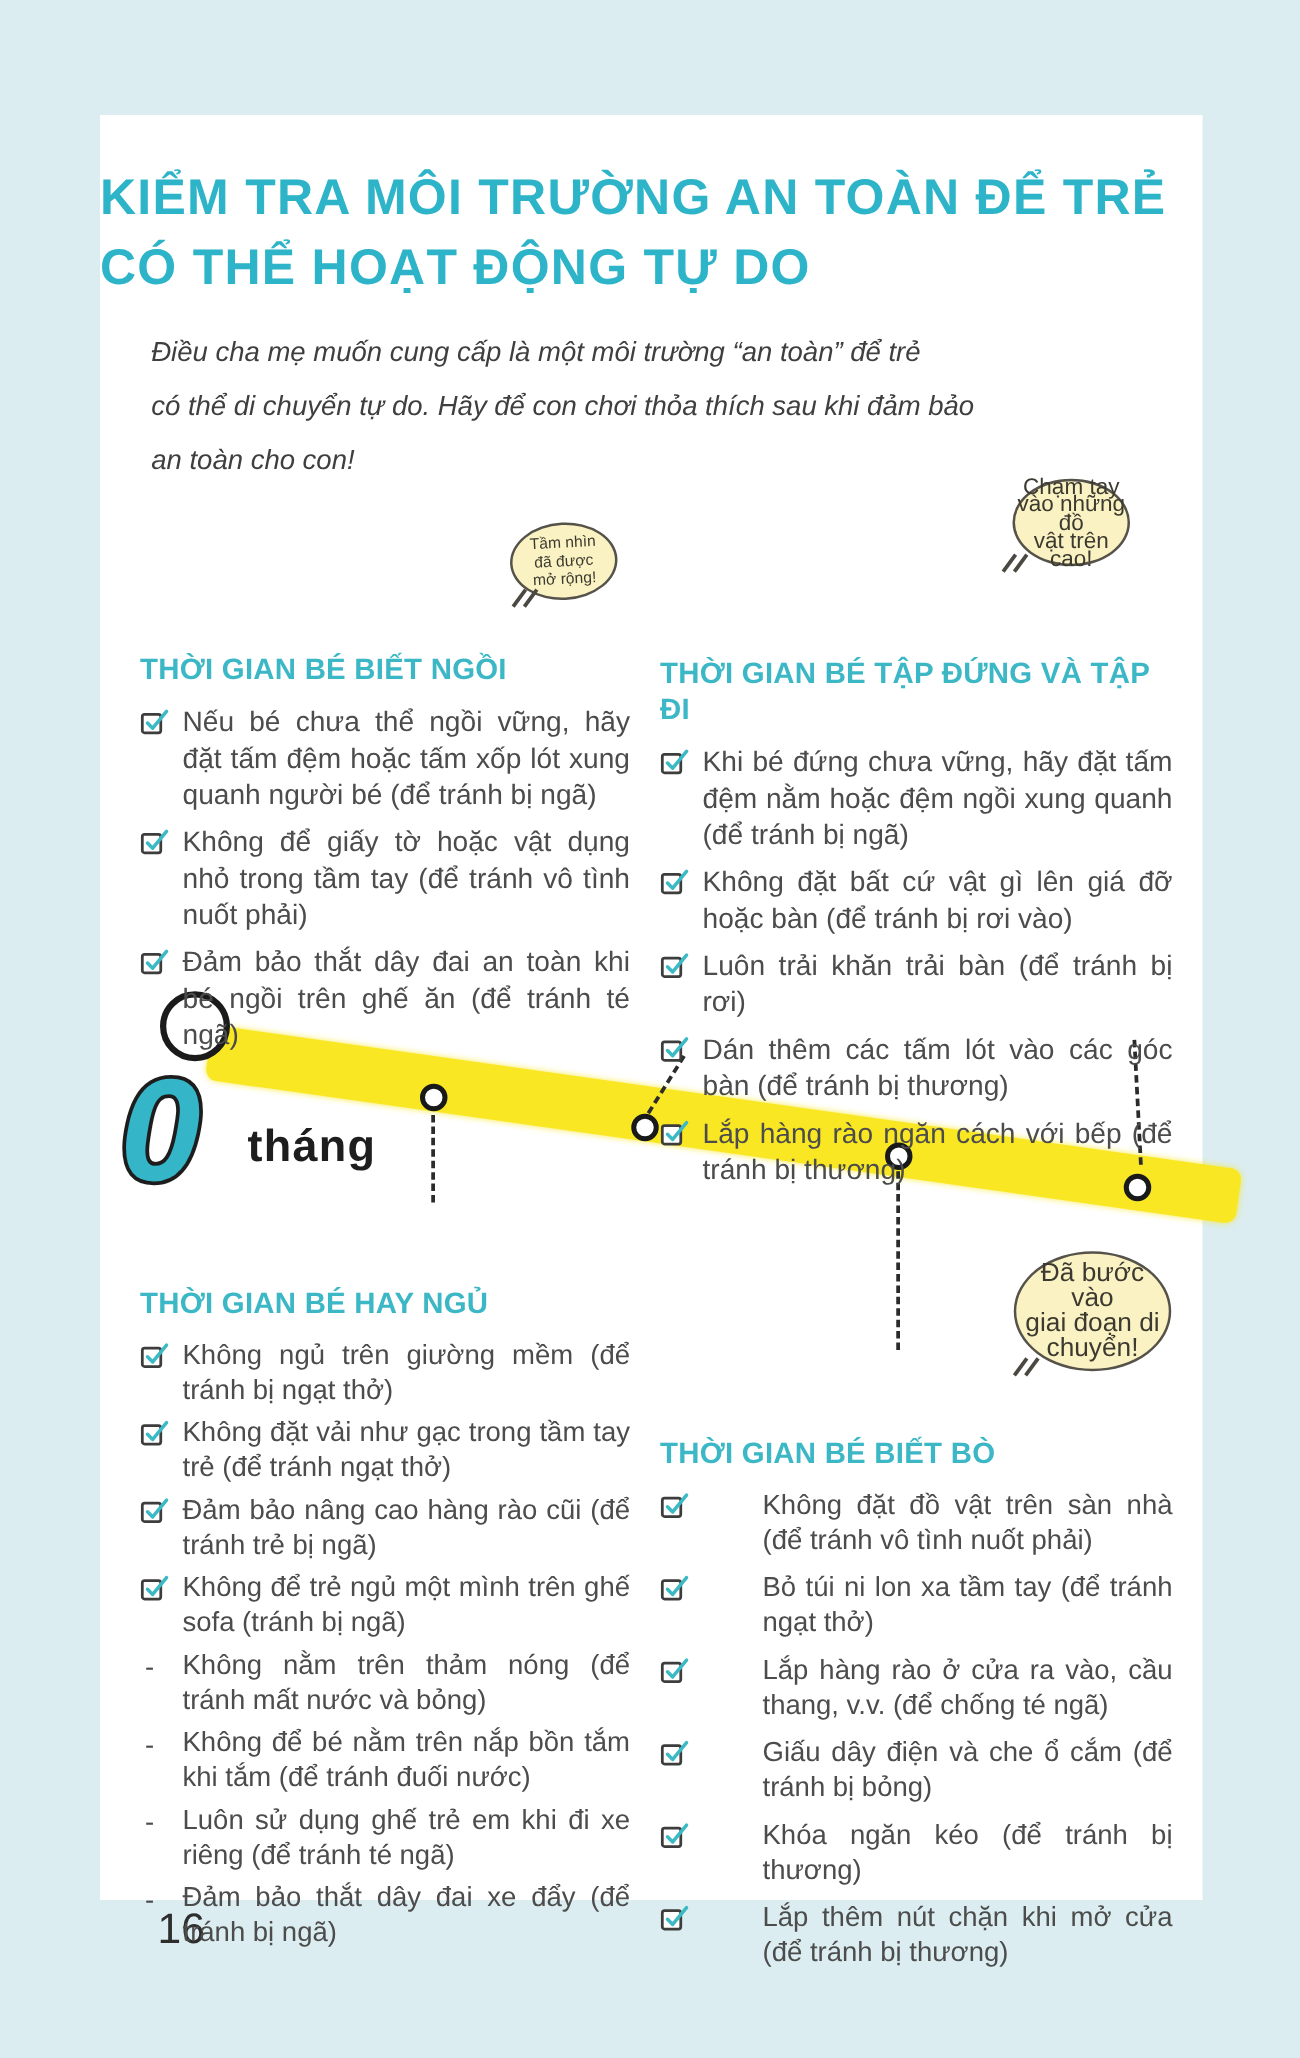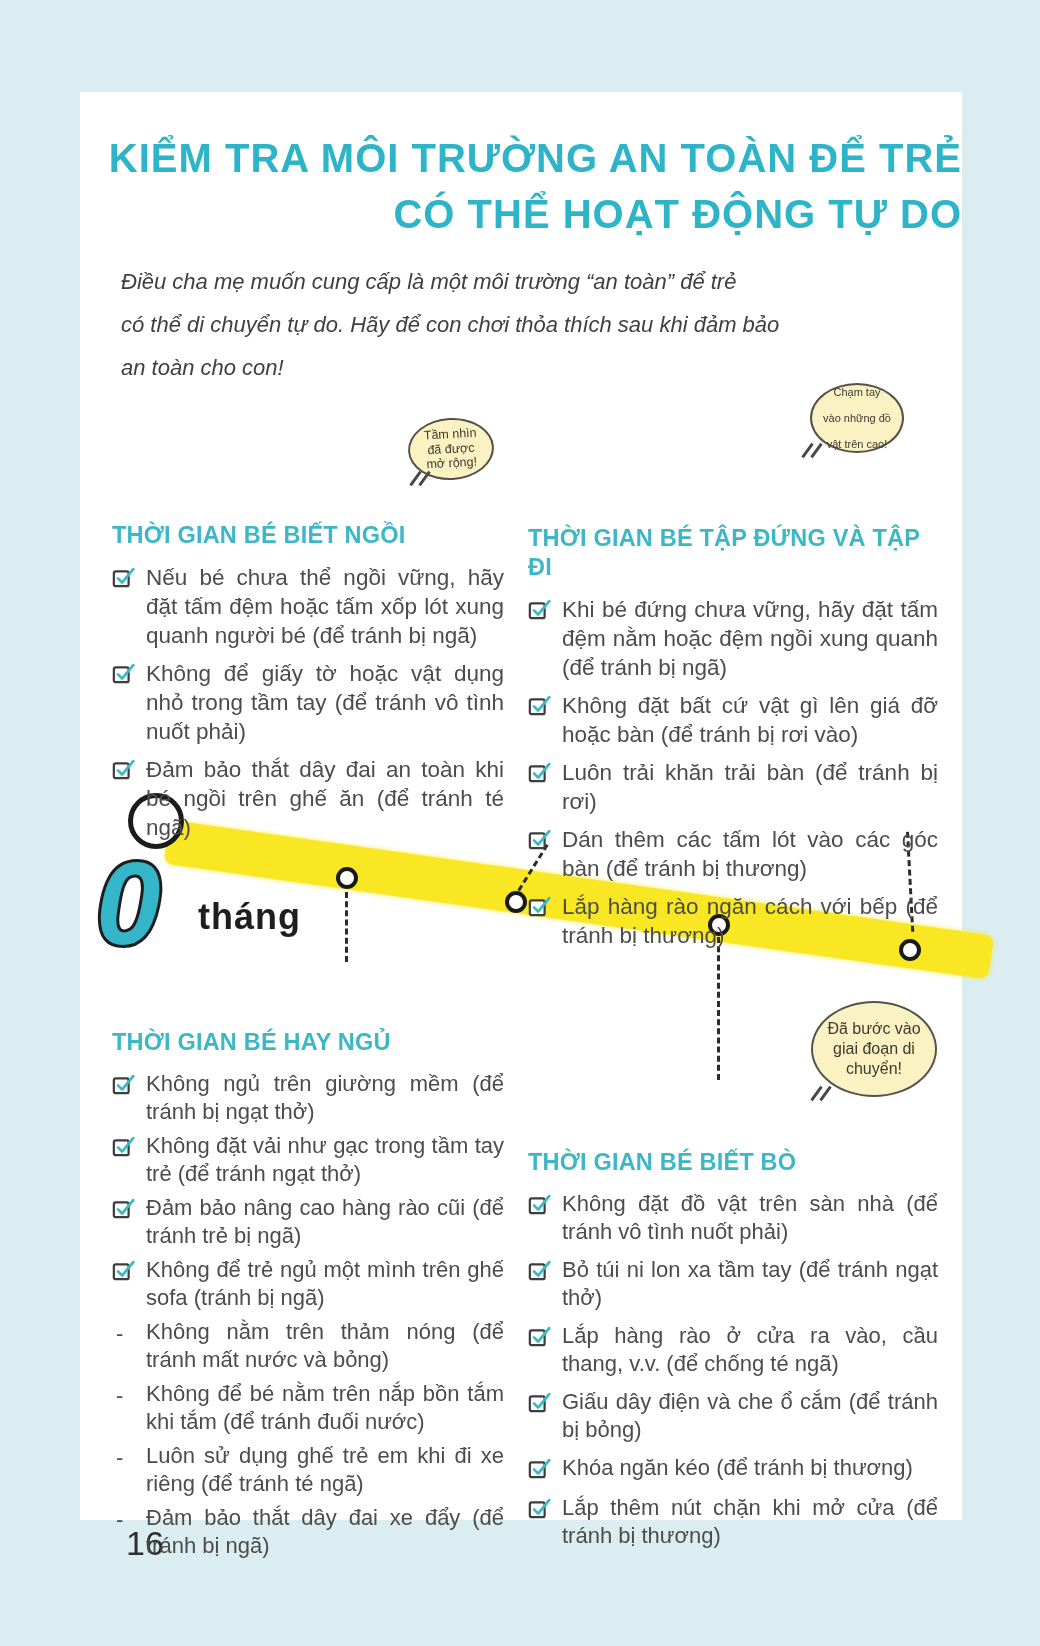--- a/index.html
+++ b/index.html
@@ -11,21 +11,21 @@
     font-family:"Liberation Sans", sans-serif;
   }
   .page{
     position:absolute;left:80px;top:92px;
     width:882px;height:1428px;
     background:#ffffff;
   }
   
   .title{
     position:absolute;top:38px;left:0;width:882px;
-    text-align:right;
+    text-align:left;
     color:#2db4c8;
     font-weight:bold;
     font-size:40px;line-height:56px;
     letter-spacing:1px;
   }
   .intro{
     position:absolute;top:168px;left:41px;width:800px;
     text-align:left;
     font-style:italic;
     font-size:22px;line-height:43px;
@@ -47,39 +47,39 @@
   .item .marker{flex:0 0 34px;padding-top:2px;}
   .item .txt{
     flex:1;
     color:#4c4c4c;
     text-align:justify;text-align-last:left;
   }
   .sec-ngoi .item,.sec-dung .item{margin-bottom:9px;}
   .sec-ngoi .txt,.sec-dung .txt{font-size:22.5px;line-height:29px;}
   .sec-ngu .item{margin-bottom:7px;}
   .sec-ngu .txt{font-size:22px;line-height:27.5px;}
-  .sec-bo .item{margin-bottom:10px;}
+  .sec-bo .item{margin-bottom:10px;gap:48px;}
   .sec-bo .txt{font-size:22px;line-height:28px;}
   .dash-bullet{
     display:none;
     font-size:22px;color:#4c4c4c;line-height:27px;padding-left:4px;
   }
   .marker-dash .dash-bullet{display:inline;}
   
   .bubble{
     position:absolute;z-index:4;
     background:#faf2c3;
     border:2px solid #55524a;
     border-radius:50%;
     display:flex;flex-direction:column;align-items:center;justify-content:center;
     color:#3c3a30;text-align:center;
   }
   .bubble-vision{left:328px;top:326px;width:82px;height:58px;font-size:12.5px;line-height:14.5px;transform:rotate(-3deg);}
-  .bubble-reach{left:730px;top:291px;width:90px;height:66px;font-size:11px;line-height:14.5px;justify-content:space-between;}
-  .bubble-movement{left:731px;top:909px;width:122px;height:92px;font-size:16px;line-height:20px;}
+  .bubble-reach{left:730px;top:291px;width:90px;height:66px;font-size:18px;line-height:14.5px;}
+  .bubble-movement{left:731px;top:909px;width:122px;height:92px;font-size:21px;line-height:20px;}
   .tail{position:absolute;width:22px;height:20px;z-index:4;}
   .tail i{position:absolute;top:0;width:3px;height:17px;background:#4a4840;transform:rotate(36deg);}
   .tail i.t2{left:9px;}
   .tail-vision{left:334px;top:378px;}
   .tail-reach{left:726px;top:350px;}
   .tail-movement{left:735px;top:993px;}
   
   .band{
     position:absolute;left:90px;top:728px;
     width:832px;height:44px;

